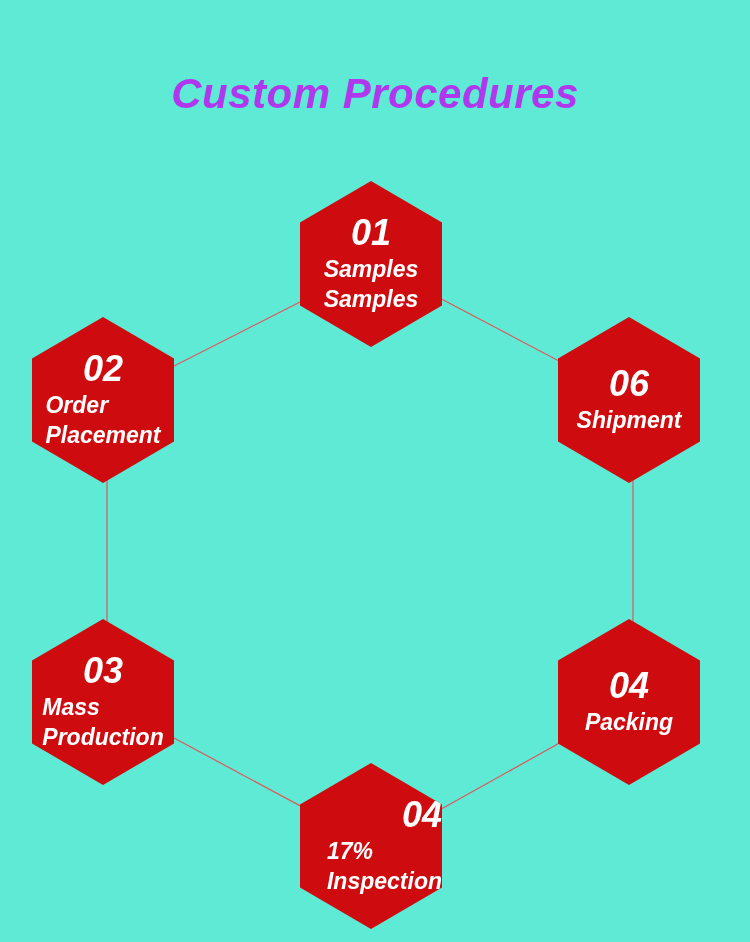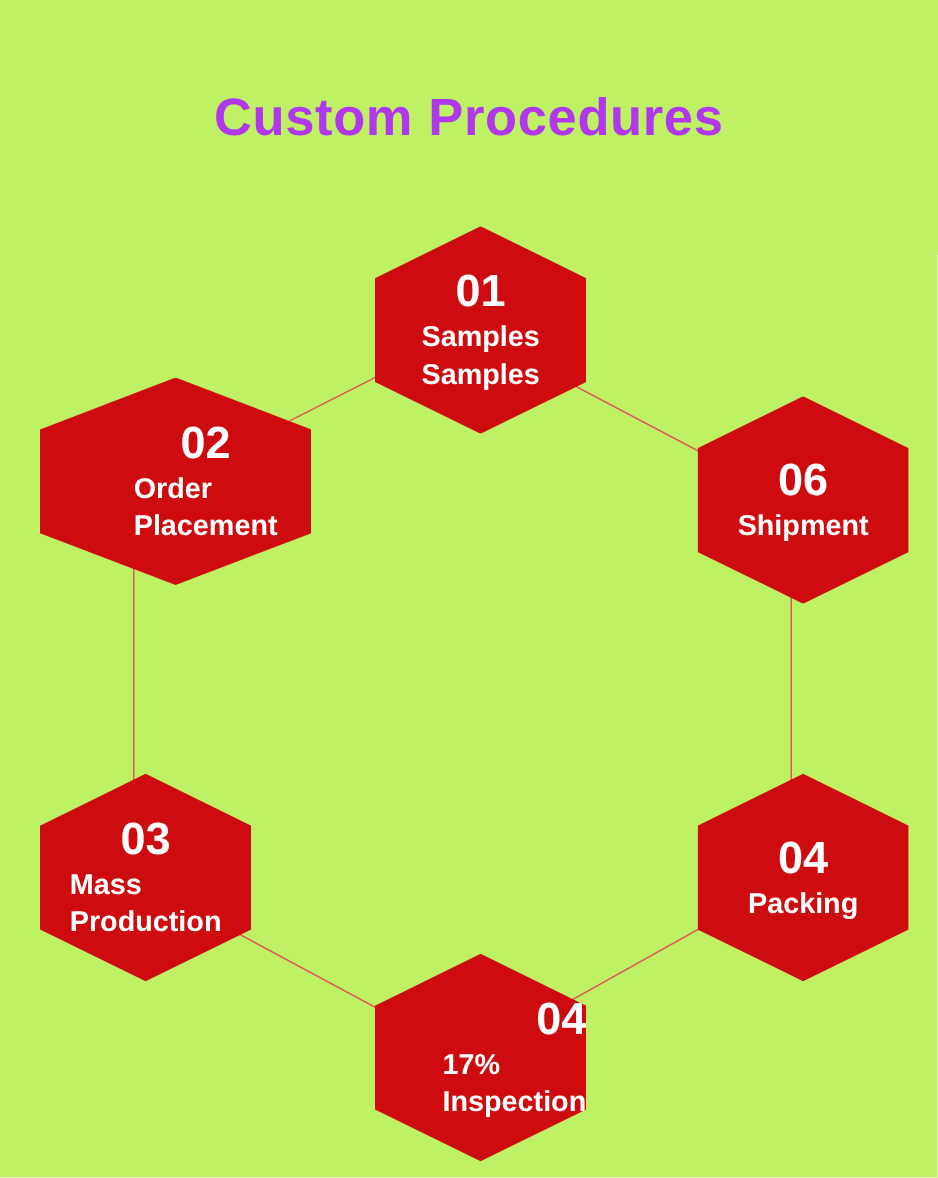--- a/index.html
+++ b/index.html
@@ -5,23 +5,24 @@
   html, body {
     margin: 0;
     padding: 0;
     background: #ffffff;
     font-family: "Liberation Sans", sans-serif;
   }
   #canvas {
     position: relative;
     width: 750px;
     height: 942px;
-    background: #bef264;
+    background: #5eead4;
     overflow: hidden;
     margin: 0 auto;
+    font-style: italic;
   }
   .page-title {
     position: absolute;
     top: 70px;
     left: 0;
     width: 750px;
     margin: 0;
     text-align: center;
     font-size: 42px;
     font-weight: bold;
@@ -33,21 +34,21 @@
     top: 0;
     left: 0;
   }
   svg.connectors polygon {
     fill: none;
     stroke: var(--line, #e0565a);
     stroke-width: 1.2;
   }
   .hex {
     position: absolute;
-    width: 169px;
+    width: 142px;
     height: 166px;
     clip-path: polygon(50% 0%, 100% 25%, 100% 75%, 50% 100%, 0% 75%, 0% 25%);
     background: var(--hex-fill, #ce0b0e);
     color: var(--text, #ffffff);
     display: flex;
     flex-direction: column;
     align-items: center;
     justify-content: center;
   }
   .hex-number {
@@ -59,21 +60,21 @@
   .hex-label {
     margin-top: 2px;
     font-size: 23px;
     font-weight: bold;
     line-height: 1.3;
     text-align: left;
   }
   .hex-line { display: block; }
 
   #hex-1 { left: 300px; top: 181px; }
-  #hex-2 { left: 32px;  top: 302px; padding-left: 48px; }
+  #hex-2 { left: 32px;  top: 317px; }
   #hex-3 { left: 32px;  top: 619px; }
   #hex-4 { left: 300px; top: 763px; align-items: flex-end; }
   #hex-5 { left: 558px; top: 619px; }
   #hex-6 { left: 558px; top: 317px; }
 </style>
 </head>
 <body>
 
 <div id="canvas">
 

